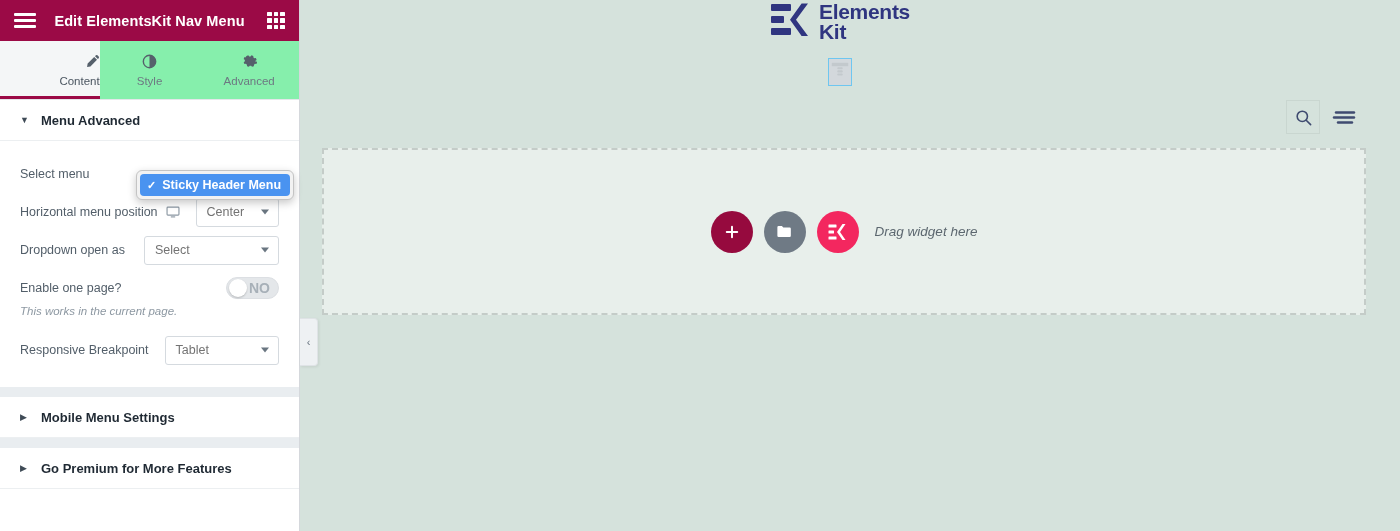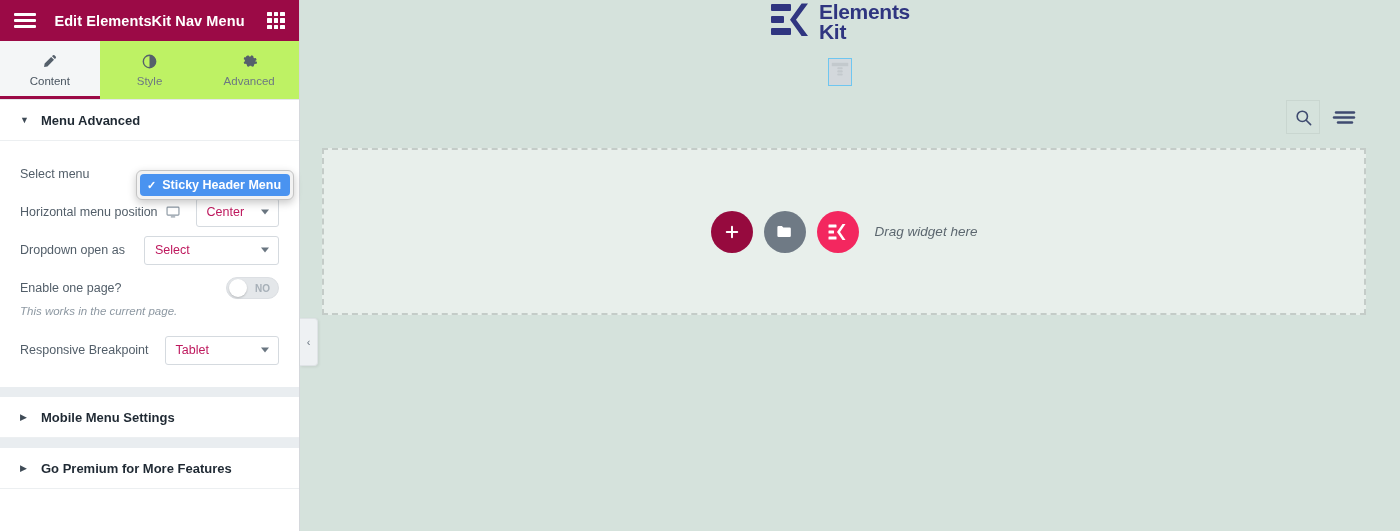--- a/index.html
+++ b/index.html
@@ -30,23 +30,23 @@
     width:18px; height:18px; display:grid; cursor:pointer;
     grid-template-columns:repeat(3,1fr); grid-template-rows:repeat(3,1fr); gap:2px;
   }
   .grid-icon i { display:block; background:#fff; border-radius:.5px; }
 
   
   .tabs { display:flex; height:58px; background:#fff; flex:0 0 58px; }
   .tab {
     flex:1; display:flex; flex-direction:column; align-items:center;
     justify-content:center; gap:5px; cursor:pointer; position:relative;
-    font-size:11.5px; color:#6d7882; background:#bef264;
-  }
-  .tab.active { background:#f4f6f7; color:#4a5560; }
+    font-size:11.5px; color:#6d7882; background:#86efac;
+  }
+  .tab.active { background:#f4f6f7; color:#4a5560;align-items:flex-end; }
   .tab.active:after {
     content:""; position:absolute; left:0; right:0; bottom:0;
     height:3px; background:#9b0a46;
   }
   .tab-icon { height:16px; display:flex; align-items:center; justify-content:center; color:#55606b; }
   .tabs-shadow { height:1px; background:#e4e7ea; flex:0 0 1px; }
 
   
   .section-head {
     height:41px; display:flex; align-items:center; gap:13px;
@@ -59,21 +59,21 @@
 
   .section-body { padding:14px 20px 18px 20px; background:#fff; }
   .row { display:flex; align-items:center; min-height:38px; gap:8px; }
   .row-label { font-size:12.5px; color:#525e69; white-space:nowrap; }
   .row-spacer { flex:1; }
   .monitor-icon { color:#8b97a2; display:flex; align-items:center; }
 
   .select {
     position:relative; border:1px solid #d5dadf; border-radius:3px;
     background:#fff; height:29px; display:flex; align-items:center;
-    padding:0 26px 0 10px; font-size:12.5px; color:#be185d; cursor:pointer;
+    padding:0 26px 0 10px; font-size:12.5px; color:#737373; cursor:pointer;
   }
   .select .arr {
     position:absolute; right:9px; top:50%; transform:translateY(-50%);
     width:0; height:0; border-left:4.5px solid transparent;
     border-right:4.5px solid transparent; border-top:5px solid #6a7681;
   }
   .sel-center { width:88px; }
   .sel-hover  { width:135px; }
   .sel-tablet { width:120px; }
 
@@ -93,21 +93,21 @@
   .toggle {
     width:53px; height:22px; border-radius:12px; background:#e4e7ea;
     border:1px solid #dcdfe3; position:relative; cursor:pointer;
     display:flex; align-items:center;
   }
   .toggle .knob {
     width:18px; height:18px; border-radius:50%; background:#fff;
     position:absolute; left:2px; box-shadow:0 1px 2px rgba(0,0,0,.2);
   }
   .toggle .tlabel {
-    position:absolute; right:8px; font-size:10px; color:#a7b0b8; font-weight:bold;
+    position:absolute; right:8px; font-size:14px; color:#a7b0b8; font-weight:bold;
   }
   .hint { font-size:11.5px; font-style:italic; color:#8d98a2; margin-top:-2px; padding-bottom:14px; }
 
   
   .collapse-tab {
     position:absolute; left:300px; top:318px; width:18px; height:48px;
     background:#eef1f3; border:1px solid #dfe3e6; border-left:none;
     border-radius:0 4px 4px 0; display:flex; align-items:center;
     justify-content:center; font-size:11px; color:#6a7681; cursor:pointer;
     z-index:6; box-shadow:1px 1px 3px rgba(0,0,0,.08);

